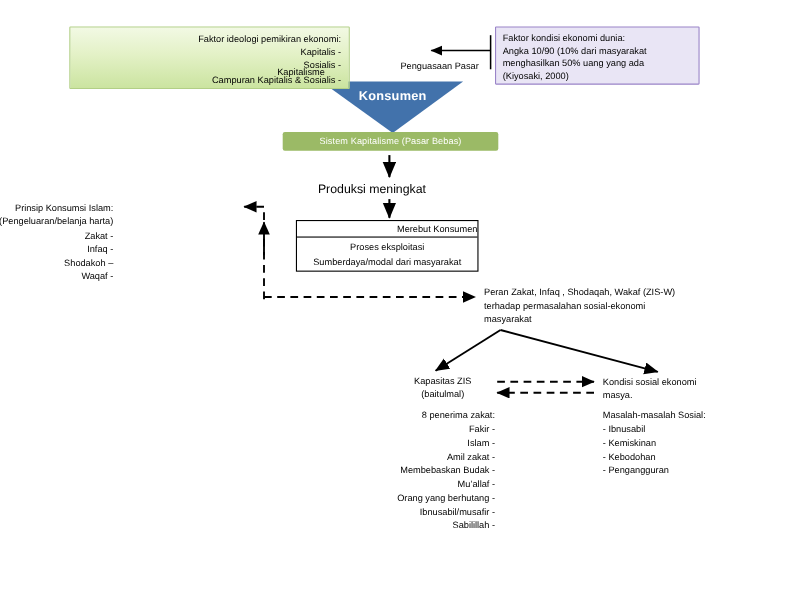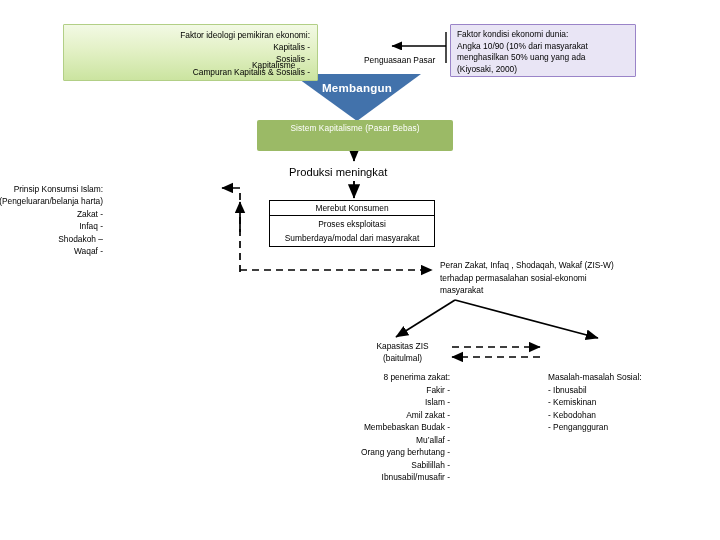--- a/index.html
+++ b/index.html
@@ -27,40 +27,40 @@
     background:#e9e5f5;border:1px solid #9a84c8;border-radius:1px;
     box-sizing:border-box;
     padding-left:12px;
   }
   .box-purple .lines{
     position:absolute;left:6px;top:4px;text-align:left;
     font-size:8.4px;line-height:11.6px;color:#000;
   }
 
   .bar-green{
-    position:absolute;left:257px;top:120px;width:196px;height:31px;
+    position:absolute;left:257px;top:120px;width:196px;height:17px;
     background:#9bba66;border-radius:2px;
   }
   .bar-green span{
     display:block;text-align:center;color:#ffffff;
     font-size:8.3px;line-height:17px;letter-spacing:.1px;
   }
 
   .tri-blue-label{
     position:absolute;left:293px;top:80px;width:128px;height:16px;
     color:#ffffff;font-size:11.6px;font-weight:bold;text-align:center;
     line-height:16px;letter-spacing:.2px;
   }
 
   .box-merebut{
     position:absolute;left:269px;top:200px;width:166px;height:47px;
     border:1px solid #000;background:#ffffff;box-sizing:border-box;
   }
   .box-merebut .hd{
-    font-size:8.4px;text-align:center;line-height:14px;
+    font-size:8.4px;text-align:right;line-height:14px;
     border-bottom:1px solid #000;height:14px;
   }
   .box-merebut .bd{
     font-size:8.4px;text-align:center;line-height:13.5px;padding-top:2px;
   }
 
   
   .t{position:absolute;font-size:8.4px;line-height:12.4px;white-space:nowrap;}
   .t.r{text-align:right;}
   .t.l{text-align:left;}
@@ -130,21 +130,21 @@
       <div>Faktor kondisi ekonomi dunia:</div>
       <div>Angka 10/90 (10% dari masyarakat</div>
       <div>menghasilkan 50% uang yang ada</div>
       <div>(Kiyosaki, 2000)</div>
     </div>
   </div>
 
   <div class="t lbl-kapitalisme">Kapitalisme</div>
   <div class="t lbl-penguasaan">Penguasaan Pasar</div>
 
-  <div class="tri-blue-label">Membangun</div>
+  <div class="tri-blue-label">Konsumen</div>
 
   <div class="bar-green">
     <span>Sistem Kapitalisme (Pasar Bebas)</span>
   </div>
 
   <div class="t lbl-produksi">Produksi meningkat</div>
 
   <div class="t r blk-prinsip">
     <div>Prinsip Konsumsi Islam:</div>
     <div>(Pengeluaran/belanja harta)</div>
@@ -166,31 +166,35 @@
     <div>Peran Zakat, Infaq , Shodaqah, Wakaf (ZIS-W)</div>
     <div>terhadap permasalahan sosial-ekonomi</div>
     <div>masyarakat</div>
   </div>
 
   <div class="t blk-kapasitas">
     <div>Kapasitas ZIS</div>
     <div>(baitulmal)</div>
   </div>
 
+  <div class="t blk-kondisi">
+    <div>Kondisi sosial ekonomi</div>
+    <div>masya.</div>
+  </div>
 
   <div class="t blk-penerima">
     <div>8 penerima zakat:</div>
     <div>Fakir -</div>
     <div>Islam -</div>
     <div>Amil zakat -</div>
     <div>Membebaskan Budak -</div>
     <div>Mu’allaf -</div>
     <div>Orang yang berhutang -</div>
+    <div>Ibnusabil/musafir -</div>
     <div>Sabilillah -</div>
-    <div>Ibnusabil/musafir -</div>
   </div>
 
   <div class="t blk-masalah">
     <div>Masalah-masalah Sosial:</div>
     <div>- Ibnusabil</div>
     <div>- Kemiskinan</div>
     <div>- Kebodohan</div>
     <div>- Pengangguran</div>
   </div>
 

